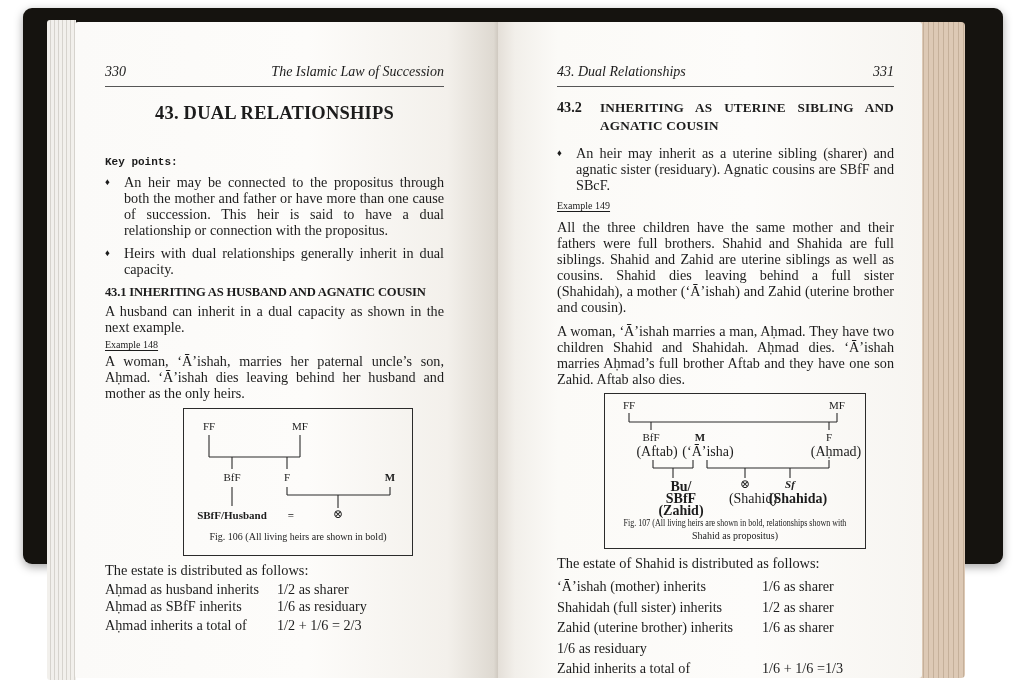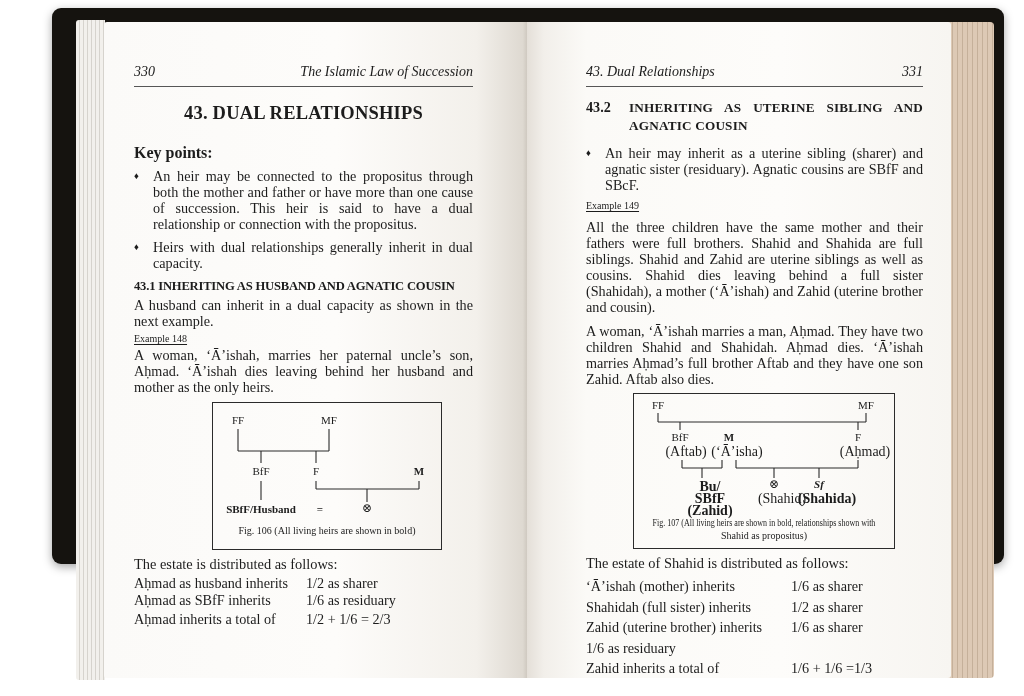--- a/index.html
+++ b/index.html
@@ -1,37 +1,37 @@
 <!DOCTYPE html>
 <html><head>
 <meta charset="utf-8">
 <style>
   html,body{margin:0;padding:0;background:#ffffff;}
   .stage{position:relative;width:1024px;height:696px;overflow:hidden;
          font-family:"Liberation Serif","DejaVu Serif",serif;color:#1c1c1c;}
-  .book{position:absolute;left:52px;top:8px;width:952px;height:556px;}
+  .book{position:absolute;left:23px;top:8px;width:952px;height:556px;padding-left:28px;}
   .cover{position:absolute;left:0;top:0;right:0;bottom:0;background:#15130f;border-radius:9px;
          box-shadow:0 3px 10px rgba(0,0,0,.35);}
   .edge-left{position:absolute;left:24px;top:12px;width:29px;height:660px;
          background:repeating-linear-gradient(90deg,#f2f0ec 0 3px,#d6d3cd 3px 4px);
          border-radius:3px 0 0 3px;}
   .edge-right{position:absolute;left:896px;top:14px;width:46px;height:656px;
          background:repeating-linear-gradient(90deg,#ddc9b5 0 4px,#c5b09a 4px 5px);
          border-radius:0 4px 4px 0;}
   .page{position:absolute;top:14px;height:656px;overflow:hidden;box-sizing:border-box;}
   .page-left{left:52px;width:423px;padding:42px 54px 0 30px;
          background:linear-gradient(to right,#fbfaf8 0%,#fdfcfa 55%,#f3f0eb 88%,#ded9d1 99%,#cfc9c0 100%);
          border-radius:3px 0 0 3px;}
   .page-right{left:475px;width:424px;padding:42px 28px 0 59px;
          background:linear-gradient(to right,#e4dfd8 0%,#f2efea 4%,#fbfaf7 14%,#fdfcfa 60%,#f7f5f1 100%);
          border-radius:0 3px 3px 0;}
   .hdr{display:flex;justify-content:space-between;align-items:flex-end;
        font-style:italic;font-size:14px;padding-bottom:6px;border-bottom:1px solid #565656;}
   .chapter-title{margin-top:16px;text-align:center;font-weight:bold;font-size:18.5px;letter-spacing:.2px;}
-  .kp{margin-top:20px;font-weight:bold;font-size:16px;}
+  .kp{margin-top:32px;font-weight:bold;font-size:11px;font-family:Liberation Mono, monospace;}
   .bullets{margin-top:6px;}
   .bullet{display:flex;margin-bottom:7px;}
   .bullet .mark{width:19px;flex:none;font-size:9.5px;padding-top:3px;}
   .btxt{flex:1;font-size:14.2px;line-height:16px;text-align:justify;}
   .sec-head{margin-top:8px;font-weight:bold;font-size:12.6px;white-space:nowrap;letter-spacing:-.2px;}
   .body-p{margin-top:3px;font-size:14.2px;line-height:16px;text-align:justify;}
   .example{margin-top:4px;font-size:10px;text-decoration:underline;text-underline-offset:2px;}
   .fig{position:relative;border:1.4px solid #2b2b2b;background:transparent;}
   .fig-106{width:228px;height:146px;margin:7px 0 0 78px;}
   .fig-107{width:260px;height:154px;margin:6px 0 0 47px;}

